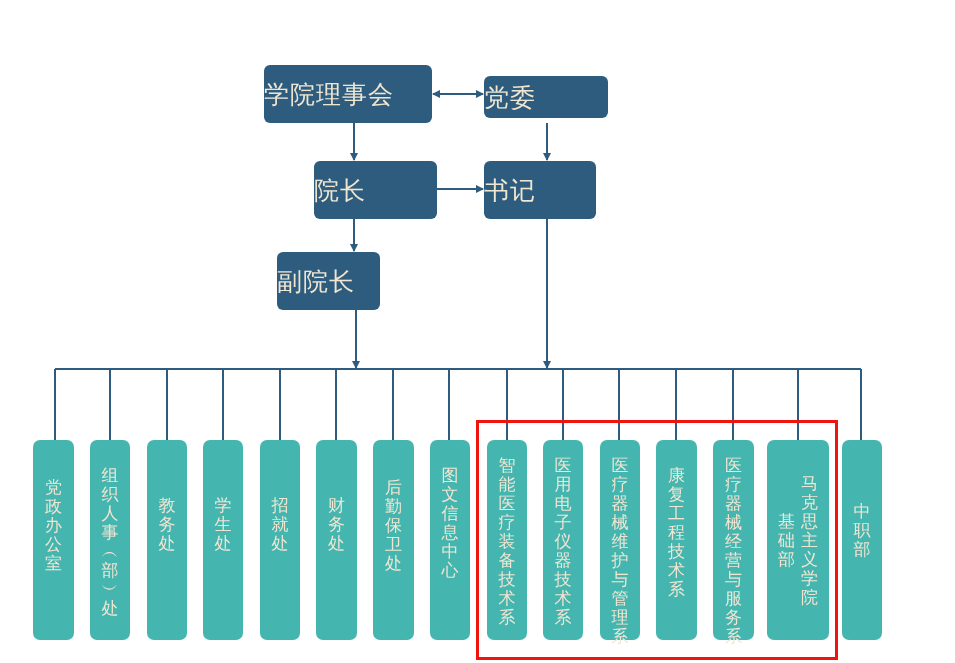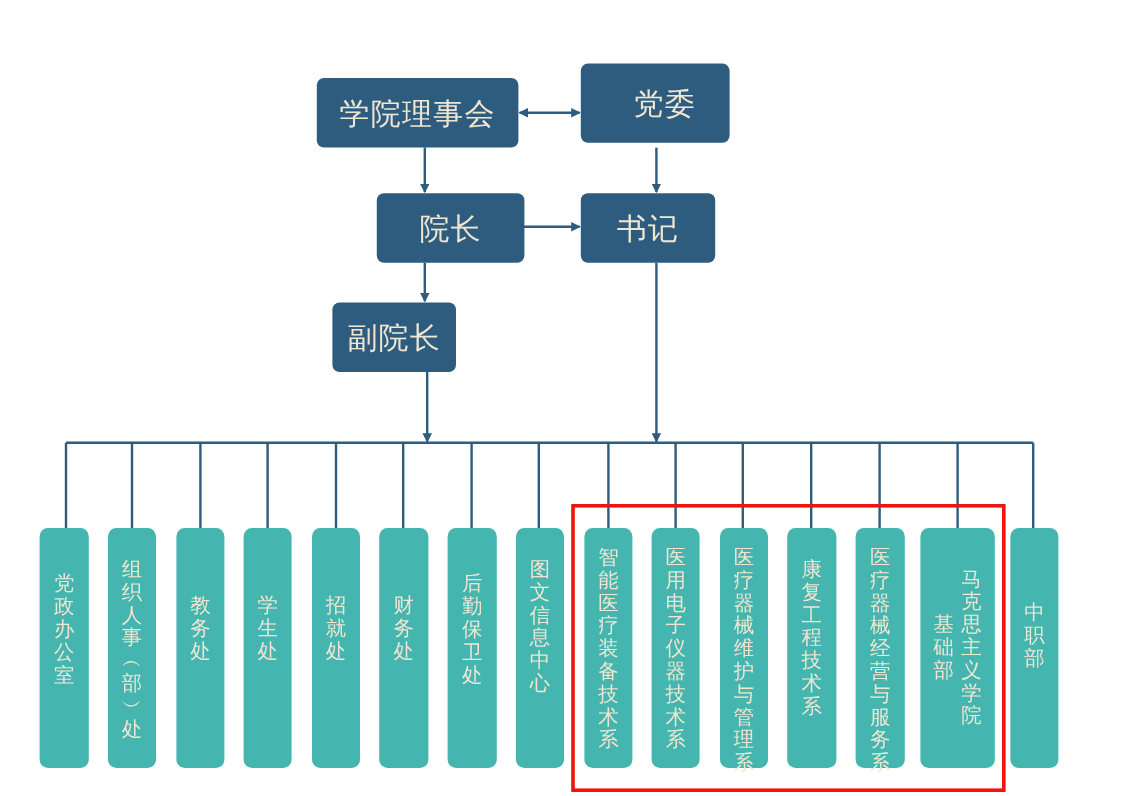--- a/index.html
+++ b/index.html
@@ -1,20 +1,20 @@
 <!DOCTYPE html>
 <html><head>
   <meta charset="utf-8">
   <style>
     html, body { margin: 0; padding: 0; background: #ffffff; }
     body { width: 955px; height: 663px; position: relative; overflow: hidden;
            font-family: "DejaVu Sans", sans-serif; }
     #lines { position: absolute; left: 0; top: 0; width: 955px; height: 663px; }
     .top-box { position: absolute; background: #2e5c7e; color: #efe6d2;
-               border-radius: 6px; display: flex; align-items: center; justify-content: center;
+               border-radius: 6px; display: flex; align-items: center; 
                font-size: 25px; letter-spacing: 1px; box-sizing: border-box; }
     .dept-box { position: absolute; top: 440px; height: 200px; background: #45b5b0;
                 color: #efe6d2; border-radius: 7px; display: flex; justify-content: center;
                 box-sizing: border-box; font-size: 17px; line-height: 19px; }
     .vcol { display: flex; flex-direction: column; align-items: center; }
     .vcol span { display: block; }
     .highlight { position: absolute; left: 476px; top: 420px; width: 362px; height: 240px;
                  border: 3px solid #f0140f; box-sizing: border-box; pointer-events: none; }
   </style>
 </head>
@@ -54,21 +54,21 @@
       <line x1="676" x2="676" y1="369" y2="440"></line>
       <line x1="733" x2="733" y1="369" y2="440"></line>
       <line x1="798" x2="798" y1="369" y2="440"></line>
       <line x1="861" x2="861" y1="369" y2="440"></line>
     </g>
 </svg>
 
 <div class="top-box" style="left:264px;top:65px;width:168px;height:58px;">
   <span>学院理事会</span>
 </div>
-<div class="top-box" style="left:484px;top:53px;width:124px;height:66px;padding-left:16px;">
+<div class="top-box" style="left:484px;top:76px;width:124px;height:42px;">
   <span>党委</span>
 </div>
 <div class="top-box" style="left:287px;top:161px;width:123px;height:58px;margin-left:27px;">
   <span>院长</span>
 </div>
 <div class="top-box" style="left:484px;top:161px;width:112px;height:58px;">
   <span>书记</span>
 </div>
 <div class="top-box" style="left:277px;top:252px;width:103px;height:58px;">
   <span>副院长</span>

